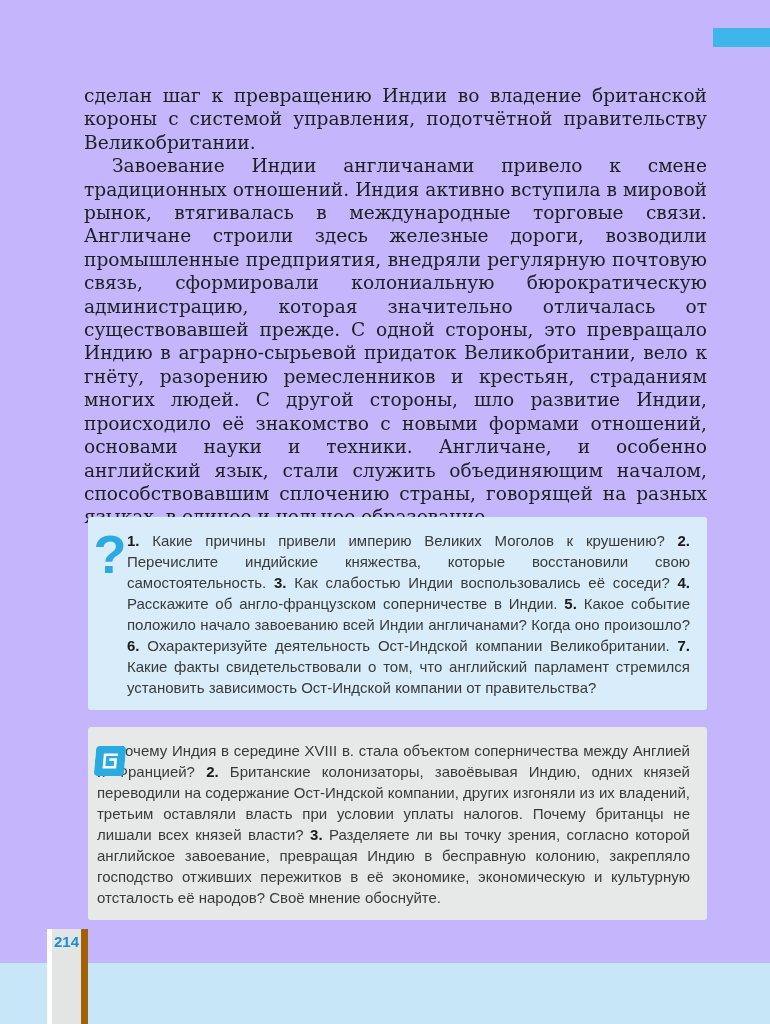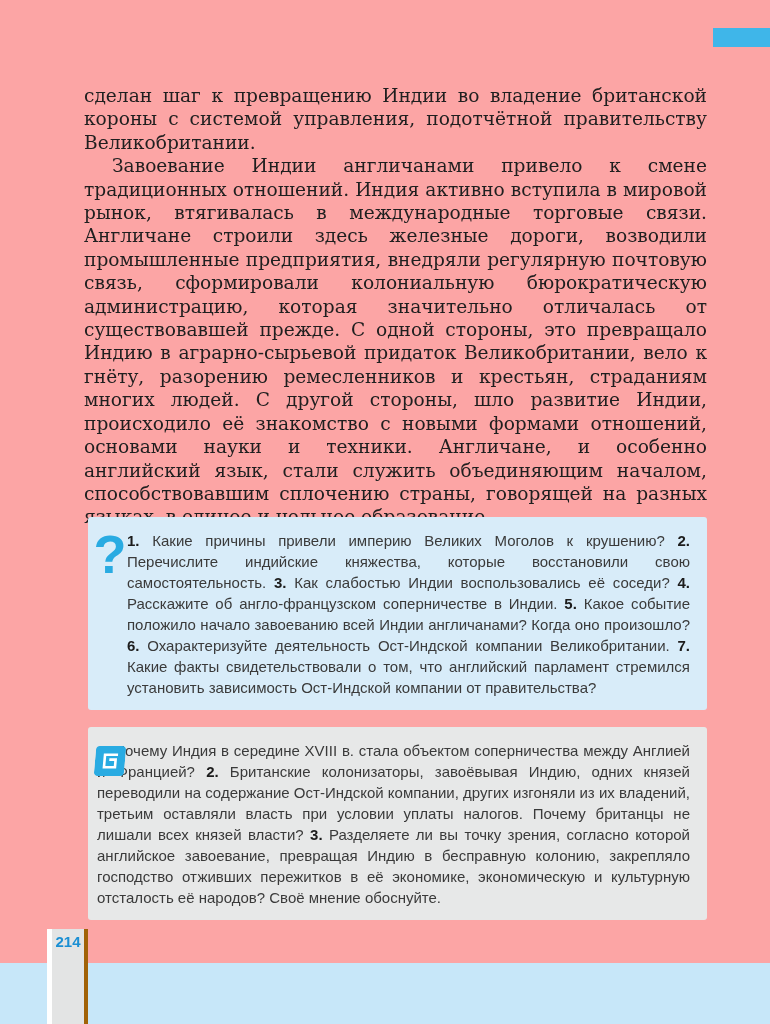--- a/index.html
+++ b/index.html
@@ -1,17 +1,17 @@
 <!DOCTYPE html>
 <html><head>
 <meta charset="utf-8">
 <style>
   html,body { margin:0; padding:0; background:#ffffff; }
   .page {
-    position:relative; width:770px; height:1024px; background:#fca5a5;
+    position:relative; width:770px; height:1024px; background:#c4b5fd;
     overflow:hidden; font-family:"DejaVu Serif", serif;
   }
   
   .top-accent {
     position:absolute; top:28px; right:0; width:57px; height:19px;
     background:#3fb6e9;
   }
   
   .body-text {
     position:absolute; left:84px; top:84px; width:623px;
@@ -39,21 +39,21 @@
   }
   .t-icon { position:absolute; left:7px; top:19px; width:30px; height:30px; transform:skewX(-5deg); }
 
   
   .bottom-band {
     position:absolute; left:0; top:963px; width:770px; height:61px;
     background:#c7e7f9;
   }
   .pagenum-bar {
     position:absolute; left:47px; top:929px; width:41px; height:95px;
-    background:#e3e4e4; border-left:5px solid #ffffff; border-right:4px solid #a16207;
+    background:#e3e4e4; border-left:5px solid #ffffff; border-right:7px solid #a16207;
     box-sizing:border-box;
   }
   .pagenum {
     margin-top:4px; text-align:center;
     font-family:"Liberation Sans", sans-serif; font-weight:bold;
     font-size:15px; color:#1b8fd3;
   }
 </style>
 </head>
 <body>

